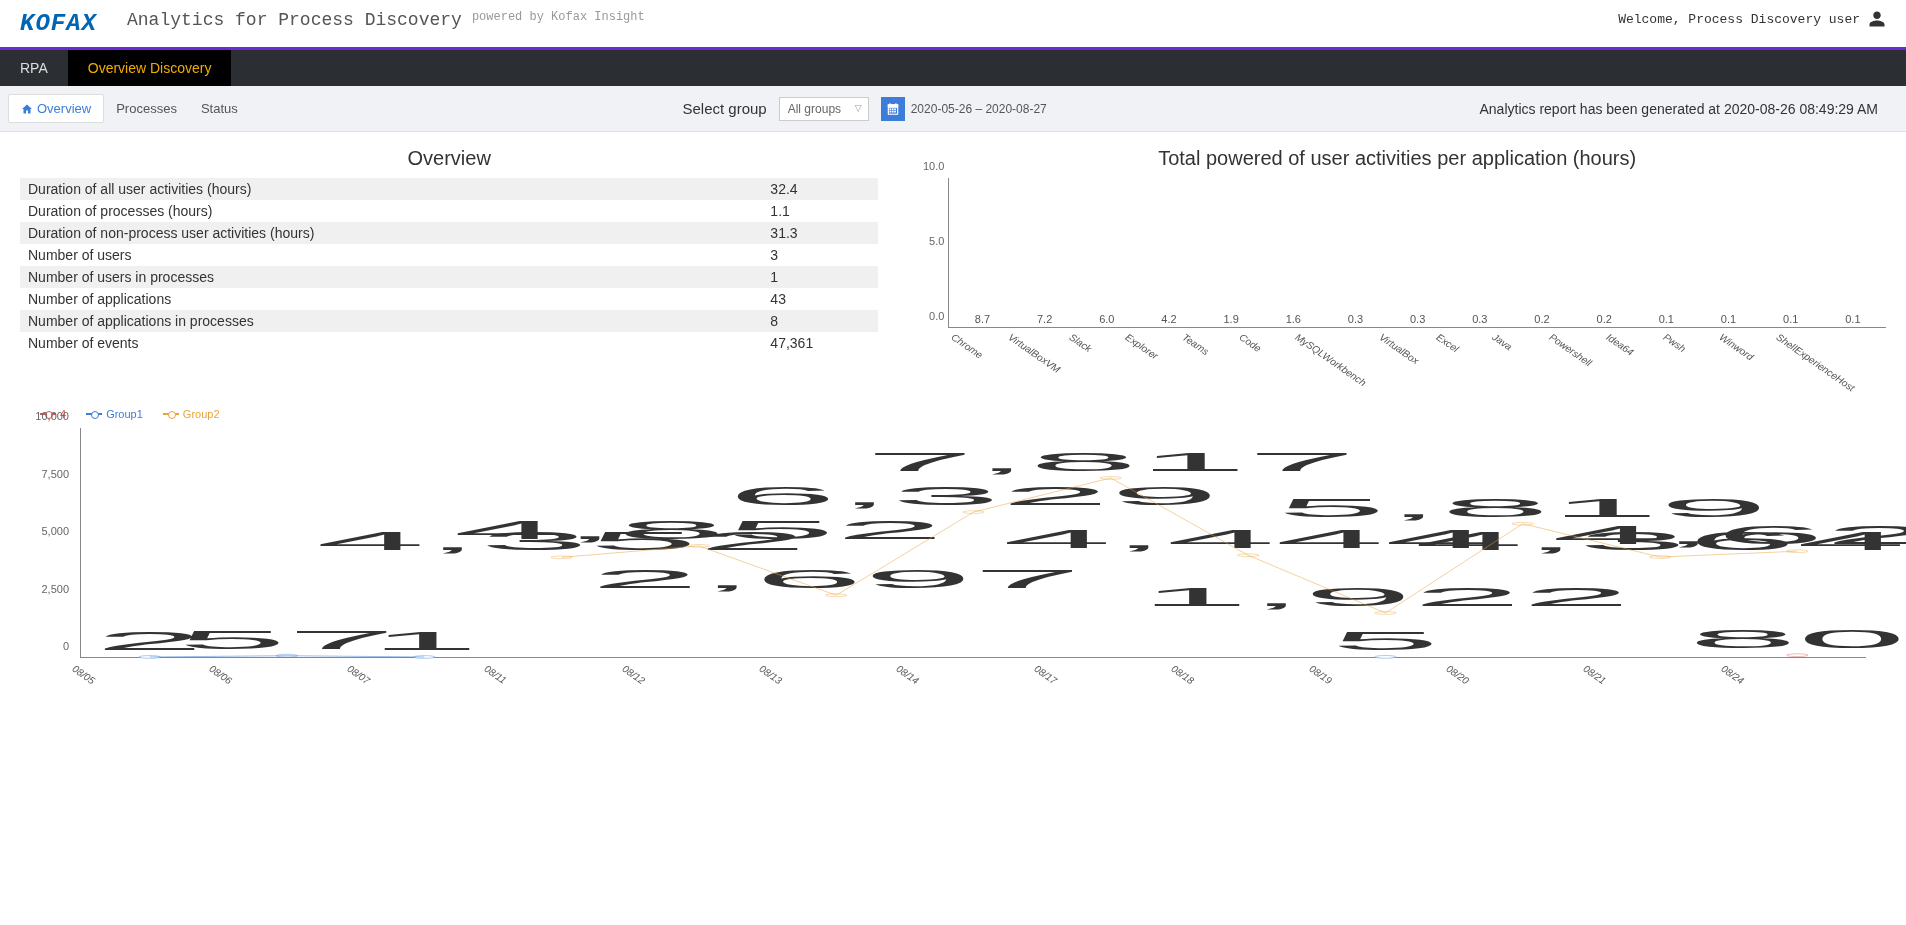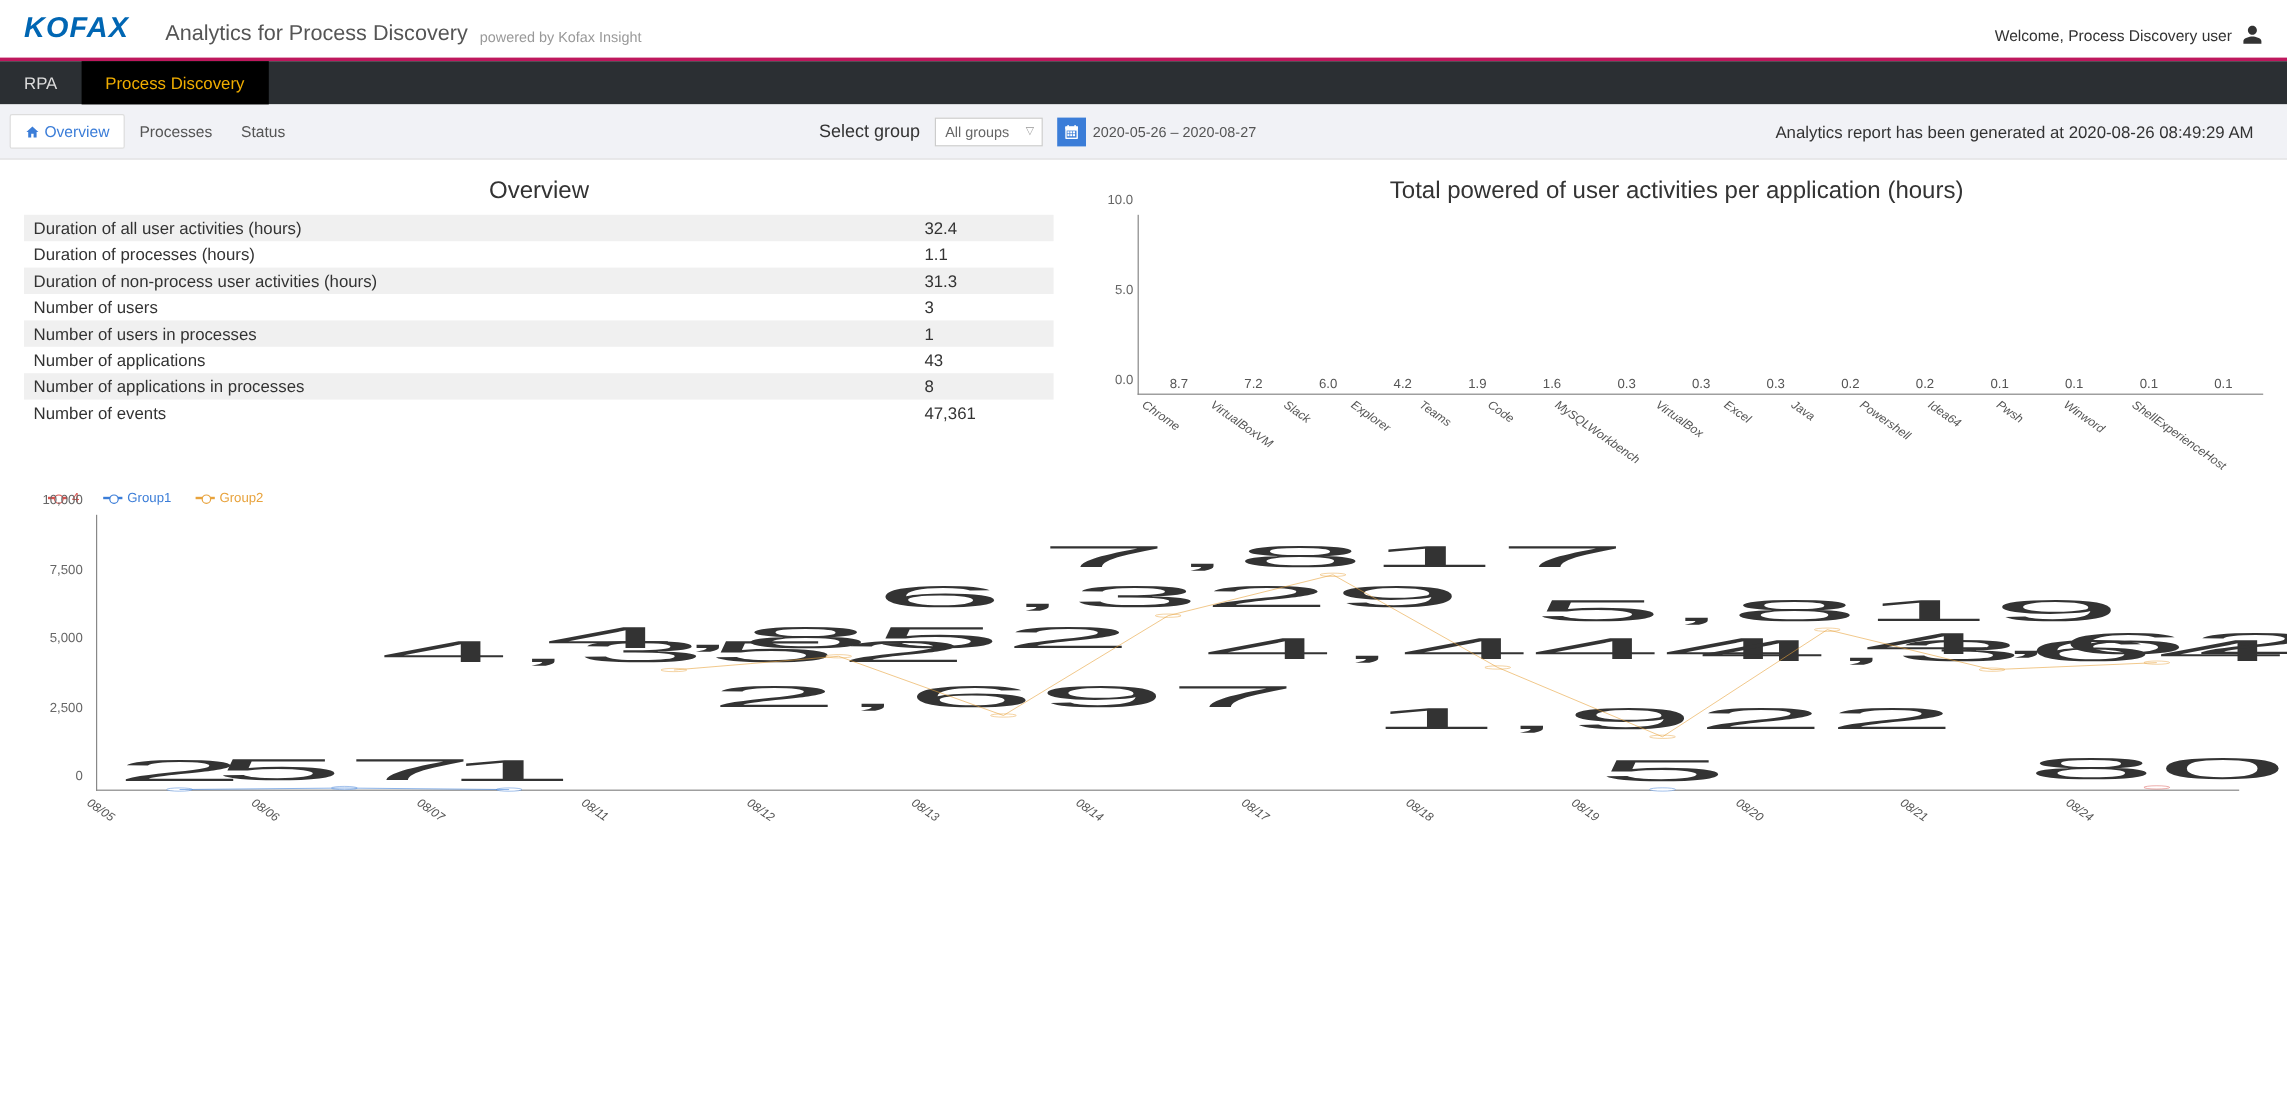--- a/index.html
+++ b/index.html
@@ -1,19 +1,19 @@
 <!DOCTYPE html>
 <html><head>
 <meta charset="utf-8">
 <style>
   * { box-sizing: border-box; margin: 0; padding: 0; }
   body { font-family: "Segoe UI", Arial, sans-serif; font-size: 13px; color: #333; background: #fff; }
   
   
-  .header { display: flex; align-items: flex-end; padding: 10px 20px; border-bottom: 3px solid #be185d; }
+  .header { display: flex; align-items: flex-start; padding: 10px 20px; border-bottom: 3px solid #6d28d9; font-family: Liberation Mono, monospace; }
   .logo { font-size: 24px; font-weight: 900; color: #0066b3; letter-spacing: 1px; font-style: italic; margin-right: 30px; }
   .app-title { font-size: 18px; color: #555; font-weight: 400; }
   .app-subtitle { font-size: 12px; color: #999; margin-left: 10px; }
   .welcome { margin-left: auto; font-size: 13px; color: #333; display: flex; align-items: center; gap: 8px; }
   .user-icon { width: 18px; height: 18px; fill: #333; }
 
   
   .nav { background: #2b2f33; display: flex; }
   .nav-item { padding: 10px 20px; color: #ddd; cursor: pointer; font-size: 14px; }
   .nav-item.active { background: #000; color: #f0ad00; }
@@ -84,21 +84,21 @@
   <div class="welcome">
     <span>Welcome, Process Discovery user</span>
     <svg class="user-icon" viewBox="0 0 24 24">
         <path d="M12 12c2.7 0 5-2.3 5-5s-2.3-5-5-5-5 2.3-5 5 2.3 5 5 5zm0 2c-3.3 0-10 1.7-10 5v3h20v-3c0-3.3-6.7-5-10-5z"></path>
       </svg>
   </div>
 </div>
 
 <div class="nav">
   <div class="nav-item">RPA</div>
-  <div class="nav-item active">Process Discovery</div>
+  <div class="nav-item active">Overview Discovery</div>
 </div>
 
 <div class="subbar">
   <div class="subtabs">
     <div class="subtab active">
       <svg class="home-icon" viewBox="0 0 24 24">
           <path d="M12 3l10 9h-3v9h-5v-6h-4v6H5v-9H2z"></path>
         </svg>
       <span>Overview</span>
     </div>

